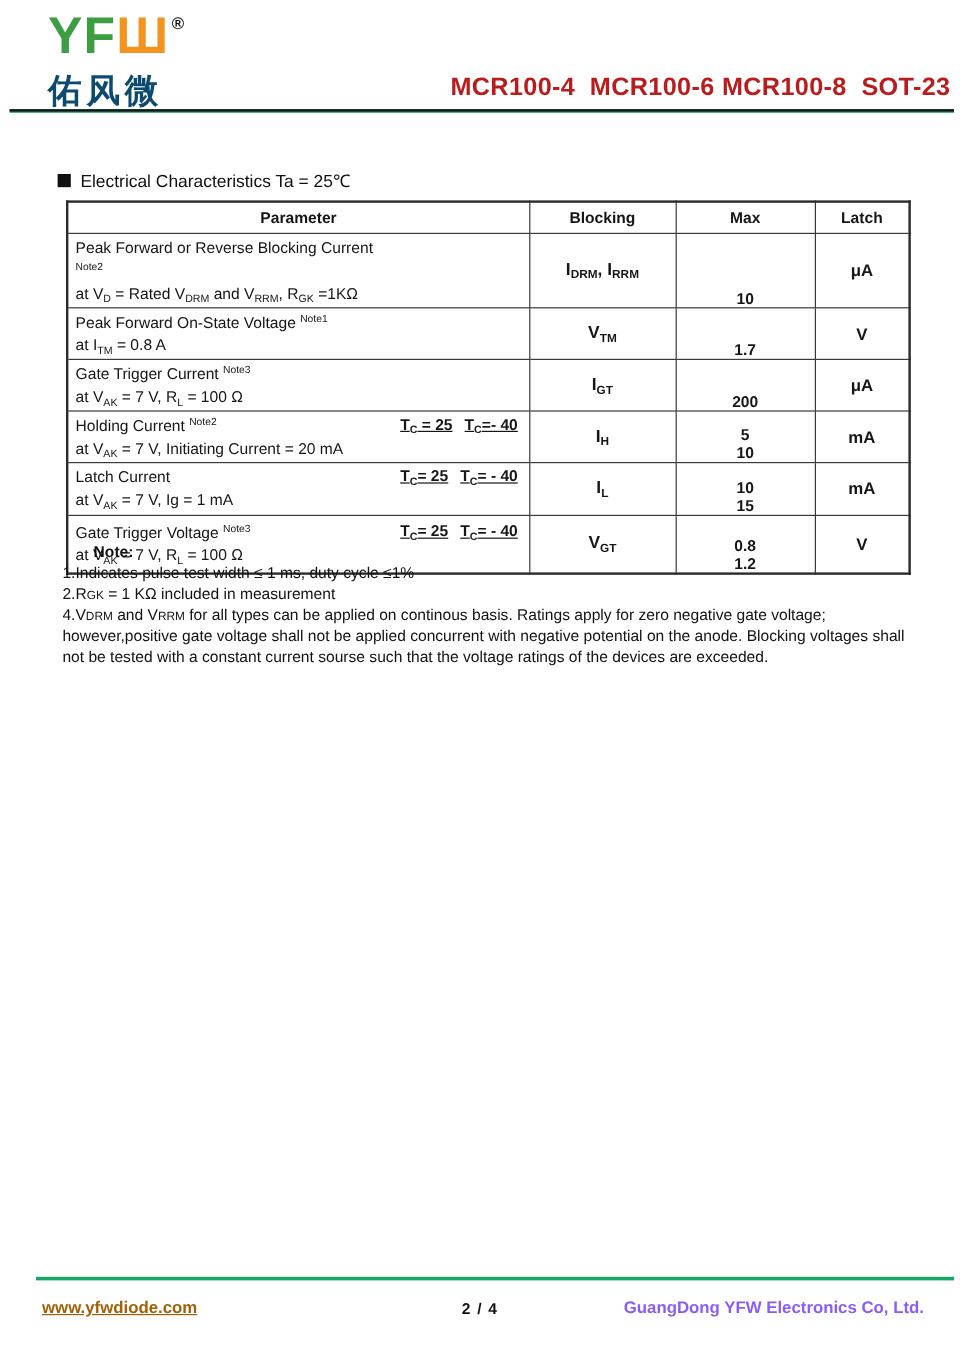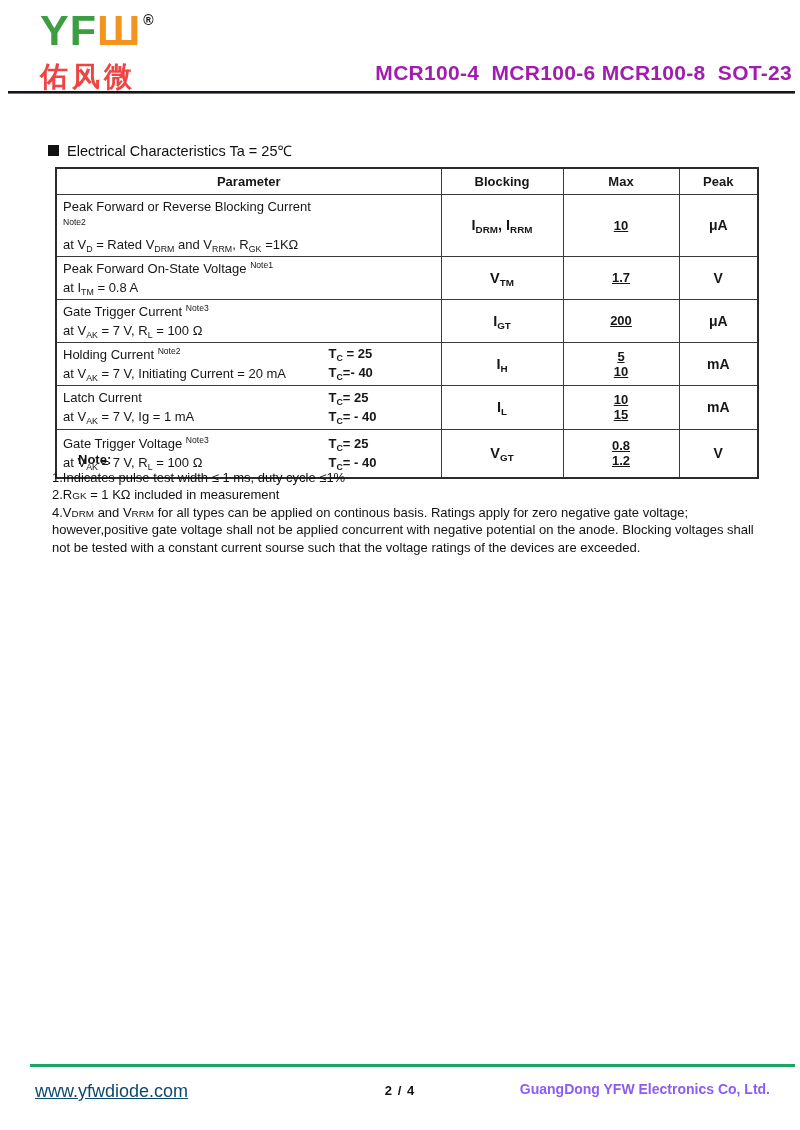--- a/index.html
+++ b/index.html
@@ -13,27 +13,27 @@
     color: #111;
     overflow: hidden;
   }
 
   
   .logo { position: absolute; top: 8px; left: 40px; }
   .logo-mark { font-weight: bold; font-size: 43px; line-height: 44px; letter-spacing: 1px; }
   .logo-yf { color: #3d9d42; }
   .logo-w  { color: #f3941e; }
   .logo-reg { font-size: 14px; font-weight: bold; color: #111; position: relative; top: -20px; left: 2px; }
-  .logo-cn { font-size: 28px; font-weight: bold; letter-spacing: 4px; line-height: 30px; margin-top: 0px; color: #ef4444; }
+  .logo-cn { font-size: 28px; font-weight: bold; letter-spacing: 4px; line-height: 30px; margin-top: 0px; color: #0c4a6e; }
 
   .doc-title {
     position: absolute; top: 61px; right: 8px;
     font-size: 21px; font-weight: bold;
     white-space: pre; letter-spacing: 0.3px;
-    color: #a21caf;
+    color: #b91c1c;
   }
 
   .header-rule {
     position: absolute; top: 91px; left: 8px; width: 787px;
     height: 3px; background: #18a566; border-top: 2px solid #14141a;
   }
 
   
   .section-title {
     position: absolute; top: 140px; left: 48px;
@@ -56,49 +56,50 @@
   tr.h43 td { height: 43px; }
   tr.h44 td { height: 44px; }
   tr.h49 td { height: 49px; }
 
   td.c-param { vertical-align: middle; }
   .param-flex { display: flex; align-items: stretch; padding: 2px 4px 2px 6px; }
   .param-left { flex: 1; display: flex; flex-direction: column; justify-content: center; }
   .param-left > div { line-height: 19px; }
   .param-cond {
     width: 108px; flex: 0 0 auto;
-    display: flex; flex-direction: column; justify-content: space-around;
+    display: flex; flex-direction: row; justify-content: space-around;
     font-weight: bold;
+    text-decoration: underline;
   }
   .param-cond > div { line-height: 18px; }
 
   td.c-sym  { text-align: center; vertical-align: middle; font-weight: bold; font-size: 14.5px; }
   td.c-max  { text-align: center; vertical-align: middle; font-weight: bold; }
-  .max-wrap { display: flex; flex-direction: column; justify-content: center; height: 100%; min-height: 34px; text-decoration: underline; }
+  .max-wrap { display: flex; flex-direction: column; justify-content: flex-end; height: 100%; min-height: 34px; }
   td.c-unit { text-align: center; vertical-align: middle; font-weight: bold; font-size: 14px; }
 
   sub { font-size: 68%; line-height: 0; position: relative; top: 3px; vertical-align: baseline; }
   sup { font-size: 66%; line-height: 0; position: relative; top: -5px; vertical-align: baseline; }
 
   
   .notes {
     position: absolute; top: 451px; left: 52px; width: 708px;
     font-size: 13px; line-height: 17.5px; color: #121212;
   }
   .notes-heading { font-weight: bold; margin-left: 26px; }
   .notes sub { top: 0px; font-size: 76%; }
 
   
   .footer-rule {
     position: absolute; top: 1064px; left: 30px; width: 765px;
     height: 3px; background: #18a566;
   }
   .footer-website {
     position: absolute; top: 1081px; left: 35px;
-    color: #0c4a6e; font-weight: normal; font-size: 18px;
+    color: #a16207; font-weight: bold; font-size: 14px;
     text-decoration: underline; cursor: pointer;
   }
   .footer-page {
     position: absolute; top: 1083px; left: 0; width: 800px;
     text-align: center; font-weight: bold; font-size: 13px; letter-spacing: 1px;
   }
   .footer-company {
     position: absolute; top: 1081px; right: 30px;
     font-weight: bold; font-size: 14px; color: #8b5cf6;
   }
@@ -126,21 +127,21 @@
       <col style="width:385px">
         <col style="width:122px">
         <col style="width:116px">
         <col style="width:79px">
     </colgroup>
     <tbody>
         <tr>
       <th>Parameter</th>
       <th>Blocking</th>
       <th>Max</th>
-      <th>Peak</th>
+      <th>Latch</th>
     </tr>
 
     <tr class="h37">
       <td class="c-param">
             <div class="param-flex">
         <div class="param-left">
           <div>Peak Forward or Reverse Blocking Current <sup>Note2</sup></div>
           <div>at V<sub>D</sub> = Rated V<sub>DRM</sub> and V<sub>RRM</sub>, R<sub>GK</sub> =1KΩ</div>
         </div>
         <div class="param-cond">

